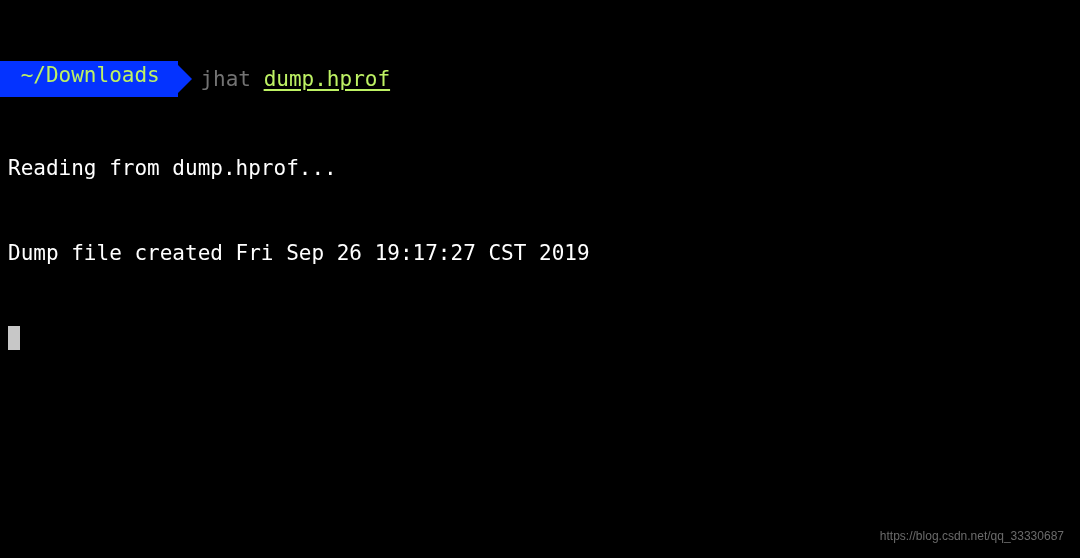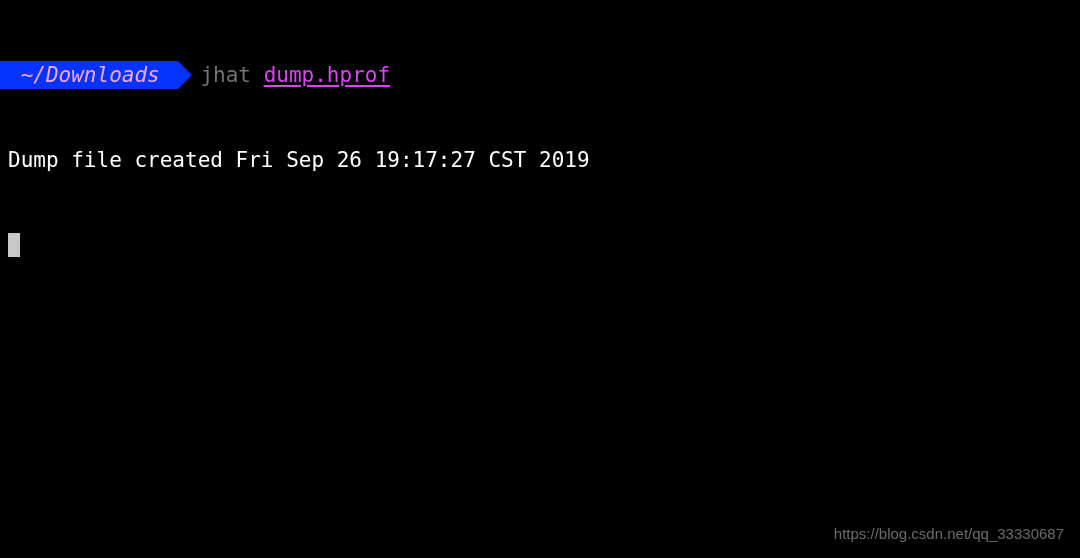--- a/index.html
+++ b/index.html
@@ -22,39 +22,38 @@
     .terminal {
       white-space: pre;
     }
     .prompt-line {
       display: flex;
       align-items: center;
       flex-wrap: nowrap;
     }
     .prompt-path {
       background: #0433ff;
-      color: #f9a8d4;
-      padding: 0 6px 0 8px;
+      color: #bef264;
+      padding: 0 6px 8px 8px;
       display: inline-block;
-      font-style: italic;
     }
     .prompt-arrow {
       width: 0;
       height: 0;
       border-top: 14px solid transparent;
       border-bottom: 14px solid transparent;
       border-left: 14px solid #0433ff;
       display: inline-block;
       margin-right: 8px;
     }
     .command {
       color: #737373;
     }
     .argument {
-      color: #d946ef;
+      color: #bef264;
       text-decoration: underline;
       text-underline-offset: 3px;
     }
     .output-line {
       color: #ffffff;
       padding-left: 8px;
     }
     .cursor {
       display: inline-block;
       width: 12px;
@@ -62,27 +61,28 @@
       background: #c7c7c7;
       margin-left: 8px;
       vertical-align: text-bottom;
     }
     .watermark {
       position: absolute;
       bottom: 14px;
       right: 16px;
       color: #6b6b6b;
       font-family: Arial, sans-serif;
-      font-size: 15px;
+      font-size: 12px;
     }
   </style>
 </head>
 <body>
 
 <div class="terminal">
   <div class="prompt-line">
     <span class="prompt-path"> <span>~/Downloads</span> </span><span class="prompt-arrow"></span><span class="command">jhat</span><span> </span><span class="argument">dump.hprof</span>
   </div>
+  <div class="output-line">Reading from dump.hprof...</div>
   <div class="output-line">Dump file created Fri Sep 26 19:17:27 CST 2019</div>
   <div><span class="cursor"></span></div>
 </div>
 
 <div class="watermark">https://blog.csdn.net/qq_33330687</div>
 
 </body></html>

